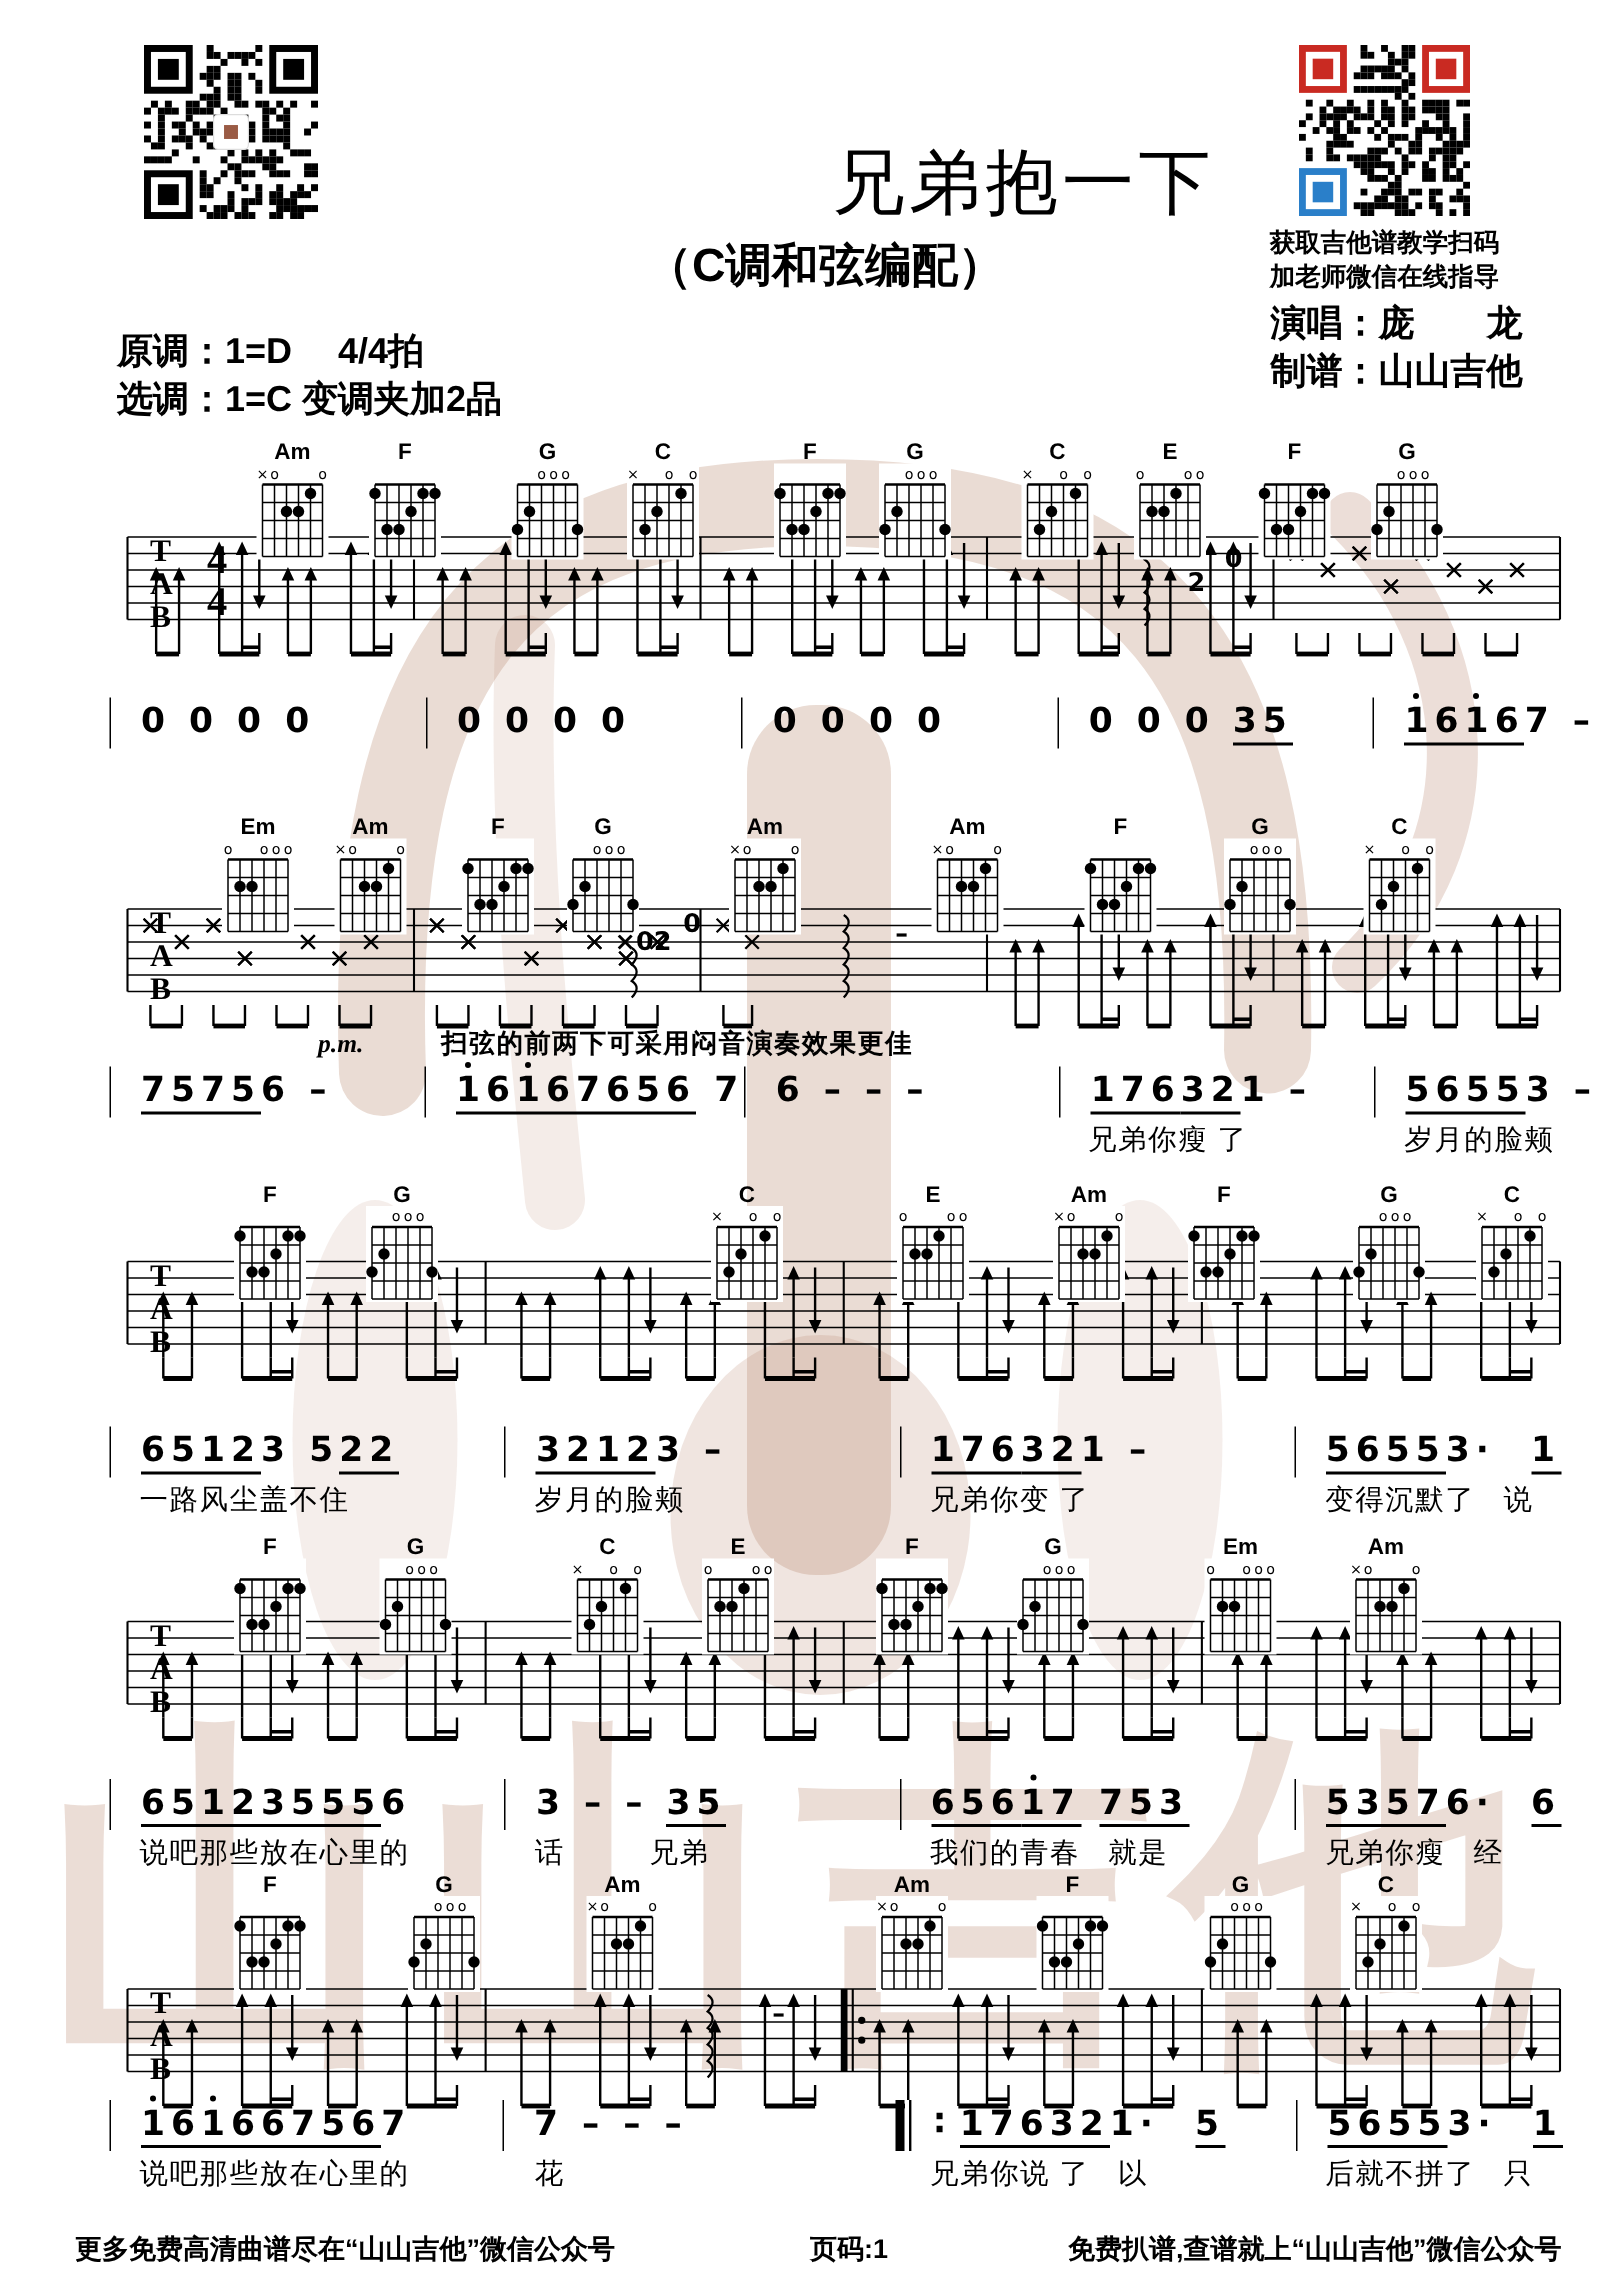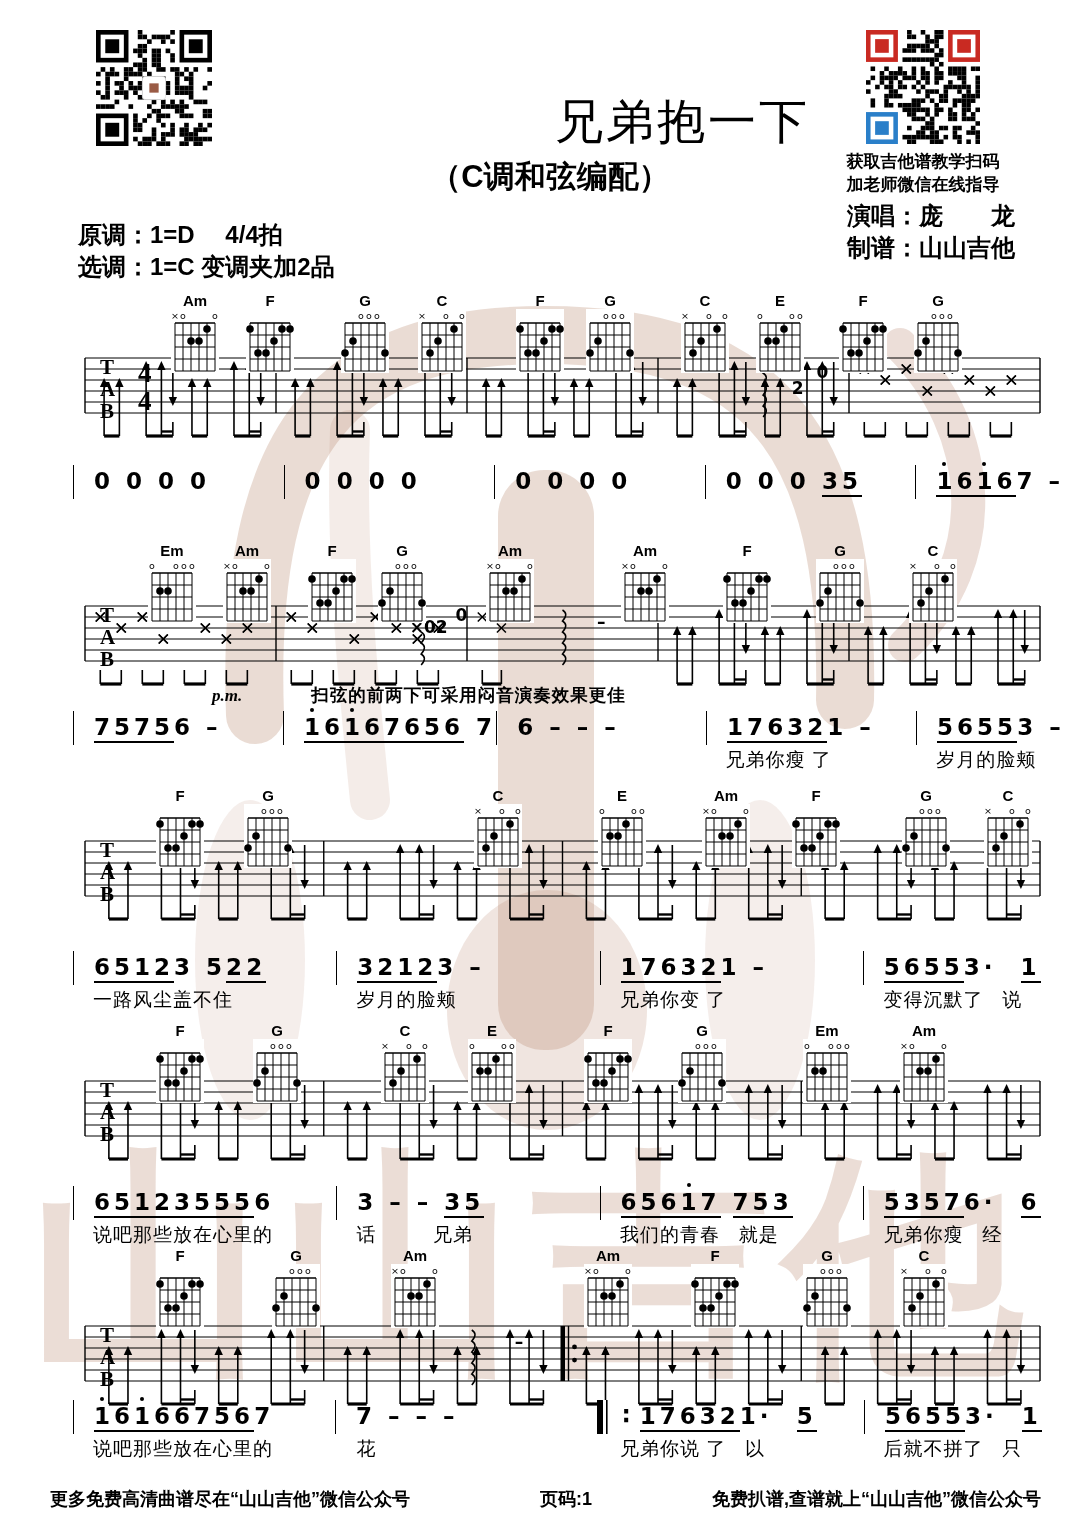--- a/index.html
+++ b/index.html
@@ -1332,21 +1332,21 @@
           <line x1="50" y1="30" x2="50" y2="78" stroke="#000" stroke-width="1"></line>
           <line x1="10" y1="30" x2="50" y2="30" stroke="#000" stroke-width="1.6"></line>
           <line x1="10" y1="42" x2="50" y2="42" stroke="#000" stroke-width="1"></line>
           <line x1="10" y1="54" x2="50" y2="54" stroke="#000" stroke-width="1"></line>
           <line x1="10" y1="66" x2="50" y2="66" stroke="#000" stroke-width="1"></line>
           <line x1="10" y1="78" x2="50" y2="78" stroke="#000" stroke-width="1"></line>
           <circle cx="18" cy="60" r="3.8" fill="#000"></circle>
           <circle cx="26" cy="48" r="3.8" fill="#000"></circle>
           <circle cx="42" cy="36" r="3.8" fill="#000"></circle>
         </svg>
-        <div class="abs" style="left: 212px; top: 140px;"><div class="pm" style="display: inline-block;">p.m.</div><div class="tip" style="display: inline-block; margin-left: 69px;">扫弦的前两下可采用闷音演奏效果更佳</div></div>
+        <div class="abs" style="left: 212px; top: 140px;"><div class="pm" style="display: inline-block;">p.m.</div><div class="tip" style="display: inline-block; margin-left: 52px;">扫弦的前两下可采用闷音演奏效果更佳</div></div>
         <div class="jz-wrap" style="top: 168px;">
           <div class="jz-row">
             <div class="jz-cell"><div class="jianpu"><span></span><span class="u"><span>7</span><span>5</span><span>7</span><span>5</span></span><span><span>6</span><span> </span><span>–</span></span></div></div>
             <div class="jz-cell"><div class="jianpu"><span></span><span class="u"><span class="hi">1</span><span>6</span></span><span></span><span class="u"><span class="hi">1</span><span>6</span></span><span></span><span class="u"><span>7</span><span>6</span><span>5</span><span>6</span></span><span><span> </span><span>7</span></span></div></div>
             <div class="jz-cell"><div class="jianpu"><span><span>6</span><span> </span><span>–</span><span> </span><span>–</span><span> </span><span>–</span></span></div></div>
             <div class="jz-cell"><div class="jianpu"><span></span><span class="u"><span>1</span><span>7</span><span>6</span></span><span></span><span class="u"><span>3</span><span>2</span></span><span><span>1</span><span> </span><span>–</span></span></div></div>
             <div class="jz-cell"><div class="jianpu"><span></span><span class="u"><span>5</span><span>6</span><span>5</span><span>5</span></span><span><span>3</span><span> </span><span>–</span></span></div></div>
           </div>
           <div class="ly-row">
             <div class="ly-cell"></div>

